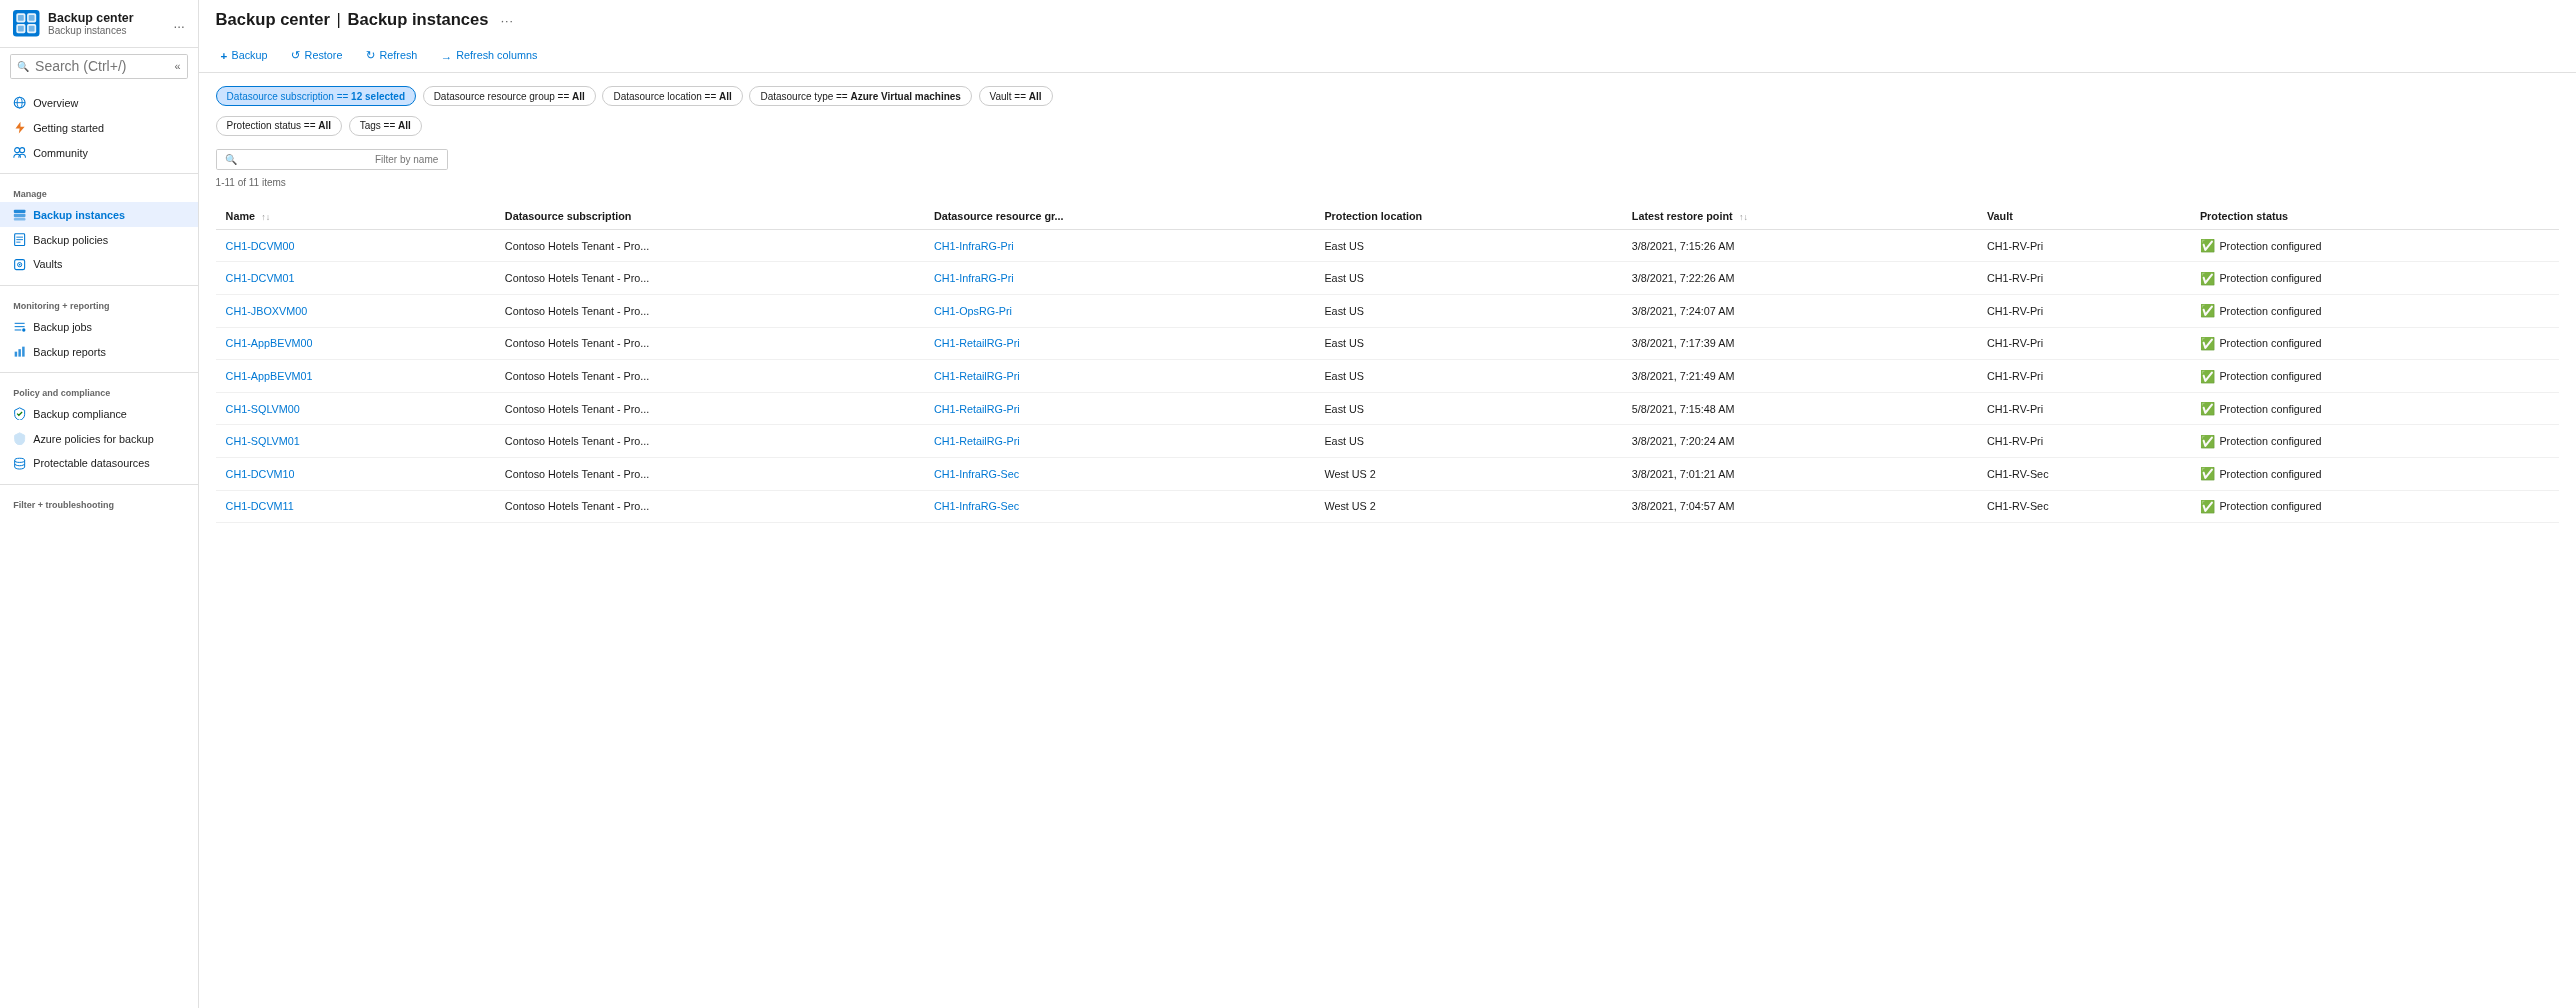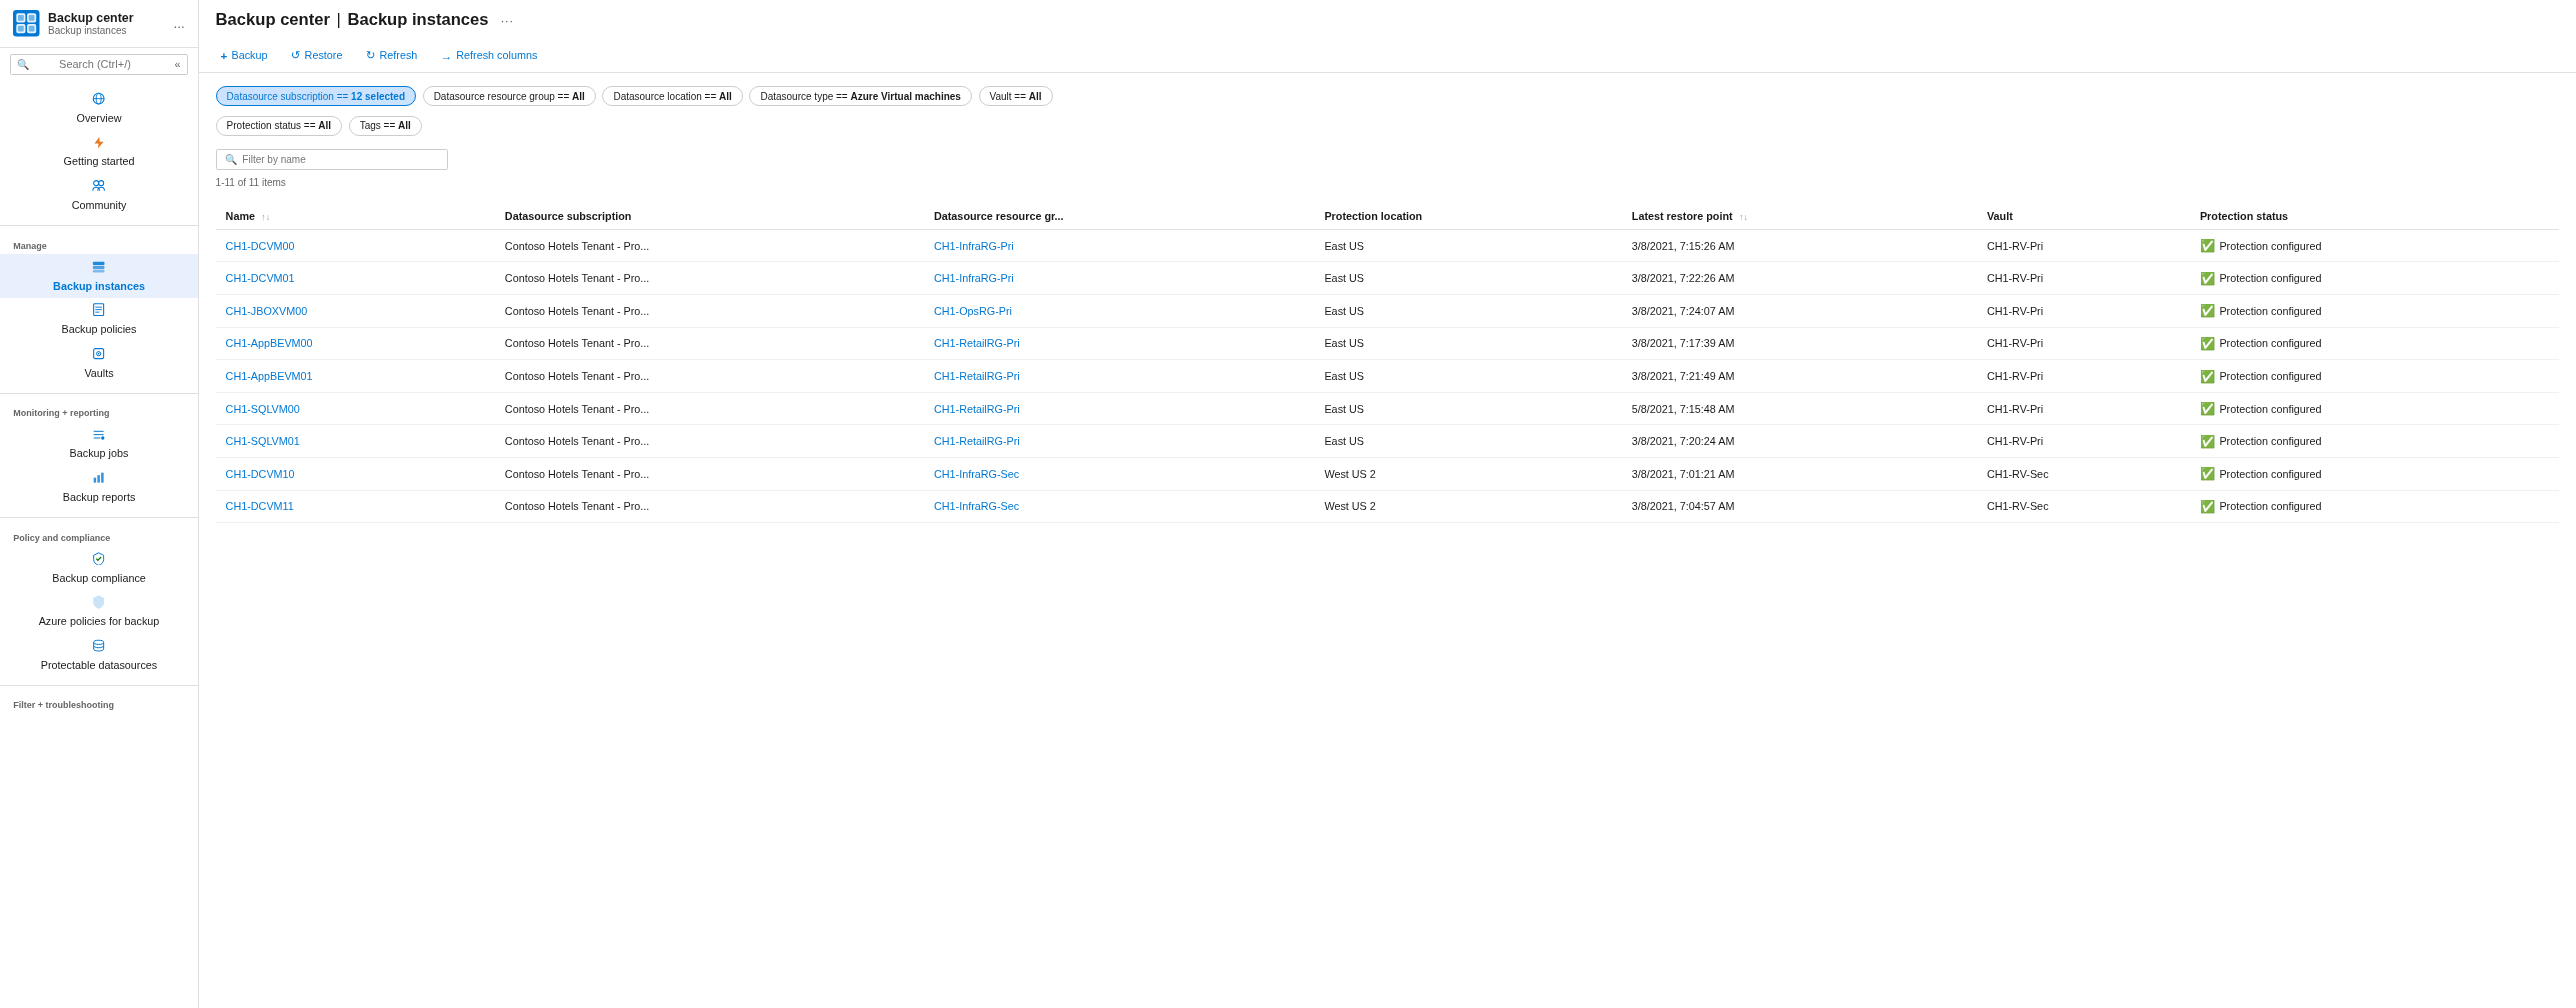--- a/index.html
+++ b/index.html
@@ -7,21 +7,21 @@
 
     
     .sidebar { width: 199px; min-width: 199px; background: #fff; border-right: 0.8px solid #e0e0e0; display: flex; flex-direction: column; overflow-y: auto; }
     .sidebar-header { padding: 10px 13.3px; display: flex; align-items: center; gap: 8.3px; border-bottom: 0.8px solid #e0e0e0; }
 
     .search-box { margin: 6.6px 10px; display: flex; align-items: center; border: 0.8px solid #ccc; border-radius: 1.7px; padding: 3.3px 6.6px; gap: 5px; background: #fff; }
     .search-box input { border: none; outline: none; font-size: 10px; color: #666; width: 100%; background: transparent; }
 
     .sidebar-section { padding: 5px 0; }
     .sidebar-section-label { font-size: 9px; font-weight: 600; color: #666; padding: 6.6px 13.3px 3.3px; text-transform: none; }
-    .sidebar-item { display: flex; align-items: center; gap: 6.6px; padding: 5.8px 13.3px; cursor: pointer; color: #1a1a1a; font-size: 10.8px; flex-direction: column; }
+    .sidebar-item { display: flex; align-items: center; gap: 6.6px; padding: 5.8px 13.3px; cursor: pointer; color: #1a1a1a; font-size: 10.8px; }
     .sidebar-item.active { background: #e8f0fe; color: #0078d4; font-weight: 600; }
     .sidebar-item .icon { width: 13.3px; height: 13.3px; display: flex; align-items: center; justify-content: center; flex-shrink: 0; }
     .sidebar-divider { height: 0.8px; background: #e0e0e0; margin: 3.3px 0; }
 
     
     .main { flex: 1; display: flex; flex-direction: column; overflow: hidden; }
     .page-header { padding: 10px 16.6px 0; border-bottom: 0.8px solid #e0e0e0; }
     .page-title-row { display: flex; align-items: center; gap: 6.6px; padding-bottom: 8.3px; }
 
     .toolbar { display: flex; align-items: center; gap: 13.3px; padding: 6.6px 0; }
@@ -31,21 +31,21 @@
 
     
     .filters { display: flex; flex-wrap: wrap; gap: 6.6px; margin-bottom: 13.3px; }
     .filter-chip { display: flex; align-items: center; border: 0.8px solid #ccc; border-radius: 13.3px; padding: 3.3px 10px; font-size: 10px; color: #1a1a1a; background: #fff; cursor: pointer; white-space: nowrap; }
     .filter-chip.active-filter { background: #cce3ff; border-color: #0078d4; color: #0078d4; }
     .filter-chip strong { font-weight: 700; }
 
     
     .filter-input-row { margin-bottom: 6.6px; }
     .filter-input { display: flex; align-items: center; border: 0.8px solid #ccc; border-radius: 1.7px; padding: 4.1px 8.3px; gap: 5px; width: 232px; background: #fff; }
-    .filter-input input { border: none; outline: none; font-size: 10px; color: #666; width: 100%; background: transparent; }
+    .filter-input input { border: none; outline: none; font-size: 10px; color: #666; width: 100%; background: transparent; text-align: right; }
 
     .items-count { font-size: 10px; color: #666; margin-bottom: 16px; }
 
     table { width: 100%; border-collapse: collapse; font-size: 10.8px; }
     thead th { padding: 6.6px 10px; text-align: left; font-weight: 600; color: #1a1a1a; border-bottom: 1.7px solid #e0e0e0; white-space: nowrap; background: #fff; }
     thead th .sort-icon { color: #999; margin-left: 3.3px; font-size: 9px; }
     tbody tr { border-bottom: 0.8px solid #f0f0f0; }
     tbody td { padding: 8.3px 10px; color: #1a1a1a; }
     .link-text { color: #0078d4; cursor: pointer; }
     .protection-status { display: flex; align-items: center; gap: 4.1px; color: #1a1a1a; }
@@ -71,21 +71,21 @@
     </div>
     <div>
       <div style="font-size:12.4px;font-weight:700;">Backup center</div>
       <div style="font-size:10px;color:#666;">Backup instances</div>
     </div>
     <div style="margin-left:auto;color:#666;font-size:13.3px;cursor:pointer;">...</div>
   </div>
 
   <div class="search-box">
     <span style="color:#666;font-size:10px;">🔍</span>
-    <input type="text" style="border: none; outline: none; font-size: 11px; color: rgb(102, 102, 102); width: 100%; background: transparent; margin-left: 24px;" placeholder="Search (Ctrl+/)">
+    <input type="text" style="border: none; outline: none; font-size: 14px; color: rgb(102, 102, 102); width: 100%; background: transparent;" placeholder="Search (Ctrl+/)">
     <span style="color:#666;cursor:pointer;font-size:10.8px;">«</span>
   </div>
 
   <div class="sidebar-section">
     <div class="sidebar-item">
       <span class="icon">
         <svg width="13.3" height="13.3" viewBox="0 0 16 16">
             <circle cx="8" cy="8" r="6.5" fill="none" stroke="#0078d4" stroke-width="1.3"></circle>
             <ellipse cx="8" cy="8" rx="3" ry="6.5" fill="none" stroke="#0078d4" stroke-width="1.1"></ellipse>
             <line x1="1.5" y1="8" x2="14.5" y2="8" stroke="#0078d4" stroke-width="1.1"></line>

